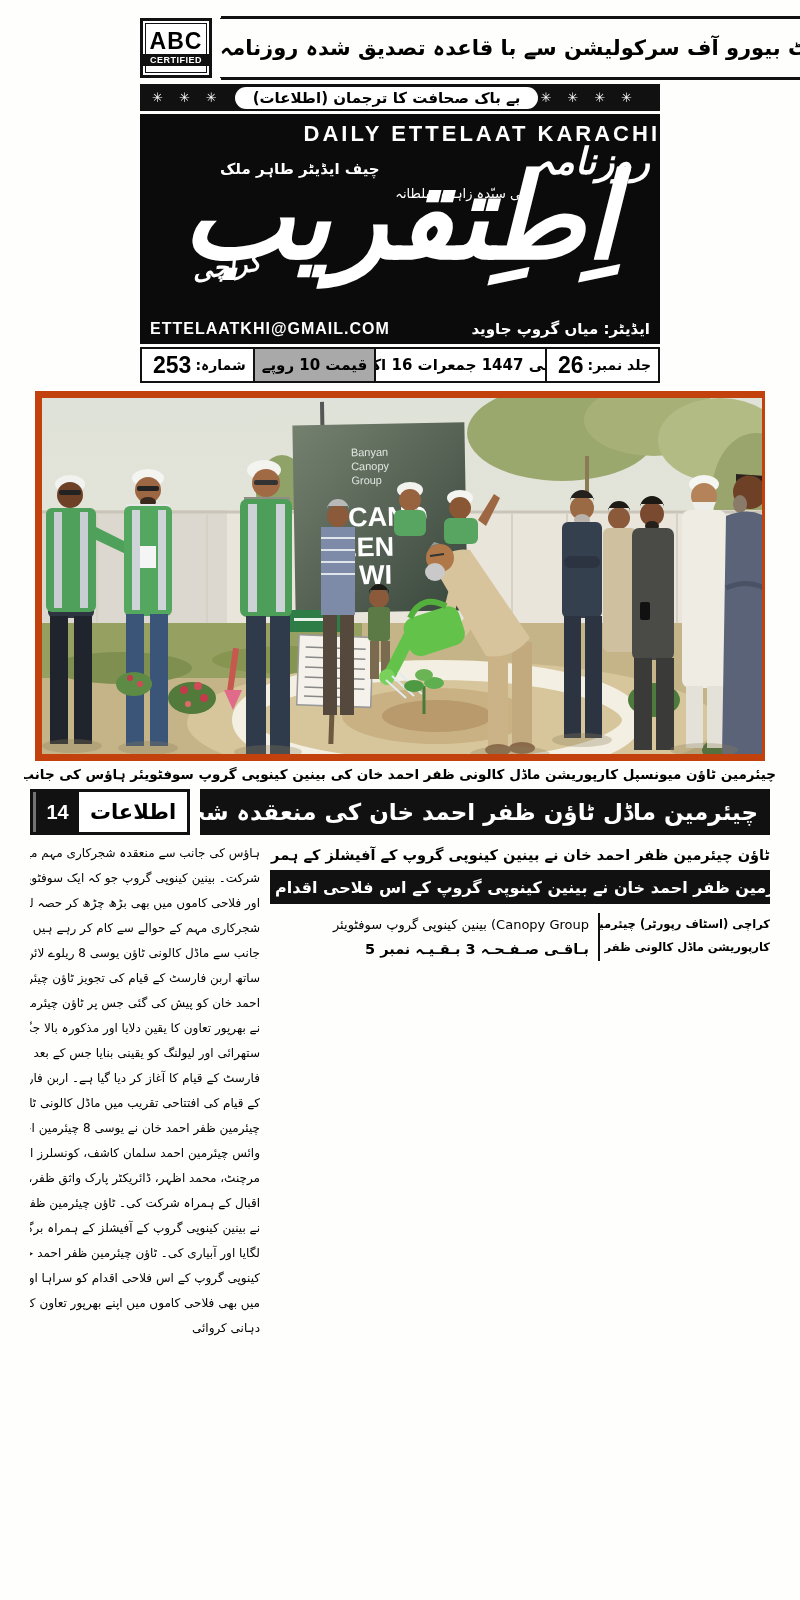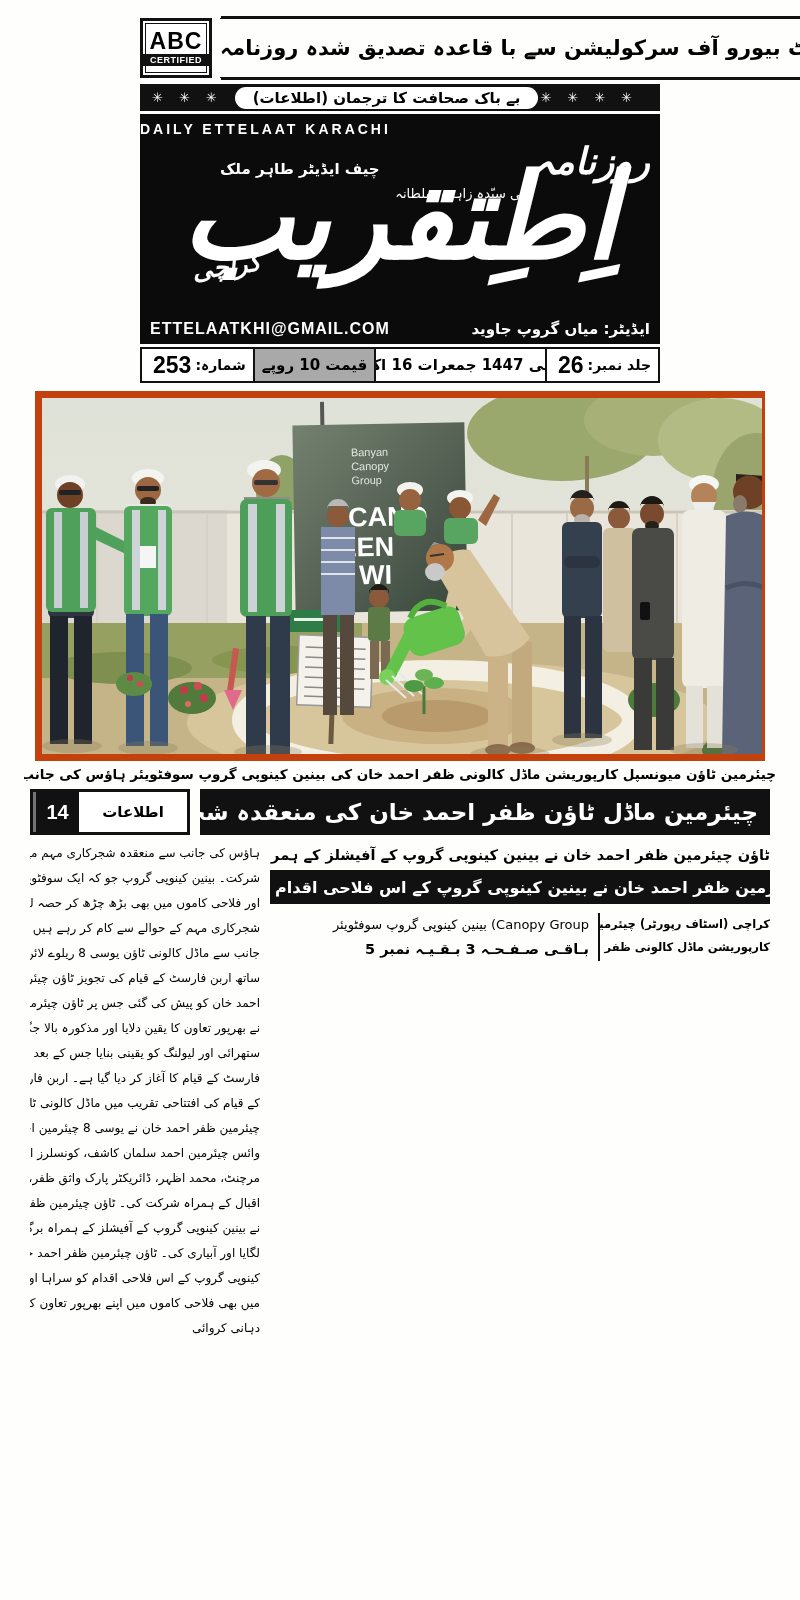--- a/index.html
+++ b/index.html
@@ -17,21 +17,21 @@
   .cert-text { font-size:21px; font-weight:bold; direction:rtl; white-space:nowrap; }
 
   
   .star-bar { margin-top:6px; background:#111; height:27px; display:flex; align-items:center; justify-content:space-between; padding:0 12px; }
   .stars { color:#fff; font-size:13px; letter-spacing:16px; white-space:nowrap; }
   .slogan-pill { background:#fff; border-radius:14px; padding:2px 18px; font-size:15px; font-weight:bold; direction:rtl; white-space:nowrap; }
 
   
   .masthead { margin-top:3px; background:#0b0b0b; height:230px; position:relative; color:#fff; overflow:hidden; }
   .mh-title { position:absolute; top:18px; left:0; right:0; text-align:center; font-size:118px; font-weight:bold; font-style:italic; line-height:1.45; letter-spacing:-4px; }
-  .mh-english { position:absolute; top:7px; width:100%; text-align:left; font-family:"Liberation Sans", sans-serif; font-weight:bold; font-size:14px; letter-spacing:3px; }
+  .mh-english { position:absolute; top:7px; width:100%; text-align:right; font-family:"Liberation Sans", sans-serif; font-weight:bold; font-size:22px; letter-spacing:3px; }
   .mh-roznama { position:absolute; top:26px; right:10px; font-size:37px; font-weight:bold; font-style:italic; }
   .mh-founder { position:absolute; top:72px; right:128px; font-size:13px; direction:rtl; }
   .mh-chief { position:absolute; top:46px; left:80px; font-size:15px; font-weight:bold; direction:rtl; }
   .mh-city { position:absolute; top:138px; left:52px; font-size:25px; font-weight:bold; font-style:italic; transform:rotate(-8deg); }
   .mh-email { position:absolute; bottom:6px; left:10px; font-family:"Liberation Sans", sans-serif; font-weight:bold; font-size:16px; letter-spacing:1px; }
   .mh-editor { position:absolute; bottom:6px; right:10px; font-size:15px; font-weight:bold; direction:rtl; }
 
   
   .date-bar { margin-top:3px; border:2px solid #111; height:36px; display:flex; direction:rtl; align-items:stretch; font-weight:bold; background:#fff; }
   .db-cell { display:flex; align-items:center; padding:0 7px; white-space:nowrap; }
@@ -43,21 +43,21 @@
 
   
   .photo-wrap { width:730px; margin:8px auto 0; border:7px solid #c2410c; background:#dfe0d6; font-size:0; }
 
   
   .caption { margin:5px 24px 0; font-size:13.5px; font-weight:bold; direction:rtl; text-align:center; white-space:nowrap; overflow:hidden; }
 
   
   .headline-row { margin:7px 30px 0; display:flex; gap:10px; height:46px; }
   .pageref-box { width:160px; border:3px solid #111; background:#fff; display:flex; direction:rtl; align-items:stretch; }
-  .pr-label { flex:1; display:flex; align-items:center; justify-content:center; font-size:15px; font-weight:bold; }
+  .pr-label { flex:1; display:flex; align-items:center; justify-content:center; font-size:21px; font-weight:bold; }
   .pr-num { width:46px; background:#111; color:#fff; display:flex; align-items:center; justify-content:center; font-family:"Liberation Sans", sans-serif; font-weight:bold; font-size:20px; border-left:3px solid #737373; }
   .headline-bar { flex:1; background:#111; color:#fff; display:flex; direction:rtl; align-items:center; justify-content:space-between; padding:0 12px; overflow:hidden; }
   .headline-text { font-size:23px; font-weight:bold; white-space:nowrap; }
 
   
   .main-row { margin:6px 30px 0; display:flex; gap:10px; }
   .article-col { width:230px; }
   .article-line { font-size:12px; line-height:25px; direction:rtl; text-align:right; white-space:nowrap; overflow:hidden; }
   .right-col { flex:1; min-width:0; }
   .subhead1 { direction:rtl; font-size:14.5px; font-weight:bold; white-space:nowrap; overflow:hidden; text-align:center; padding:6px 0 7px; }

